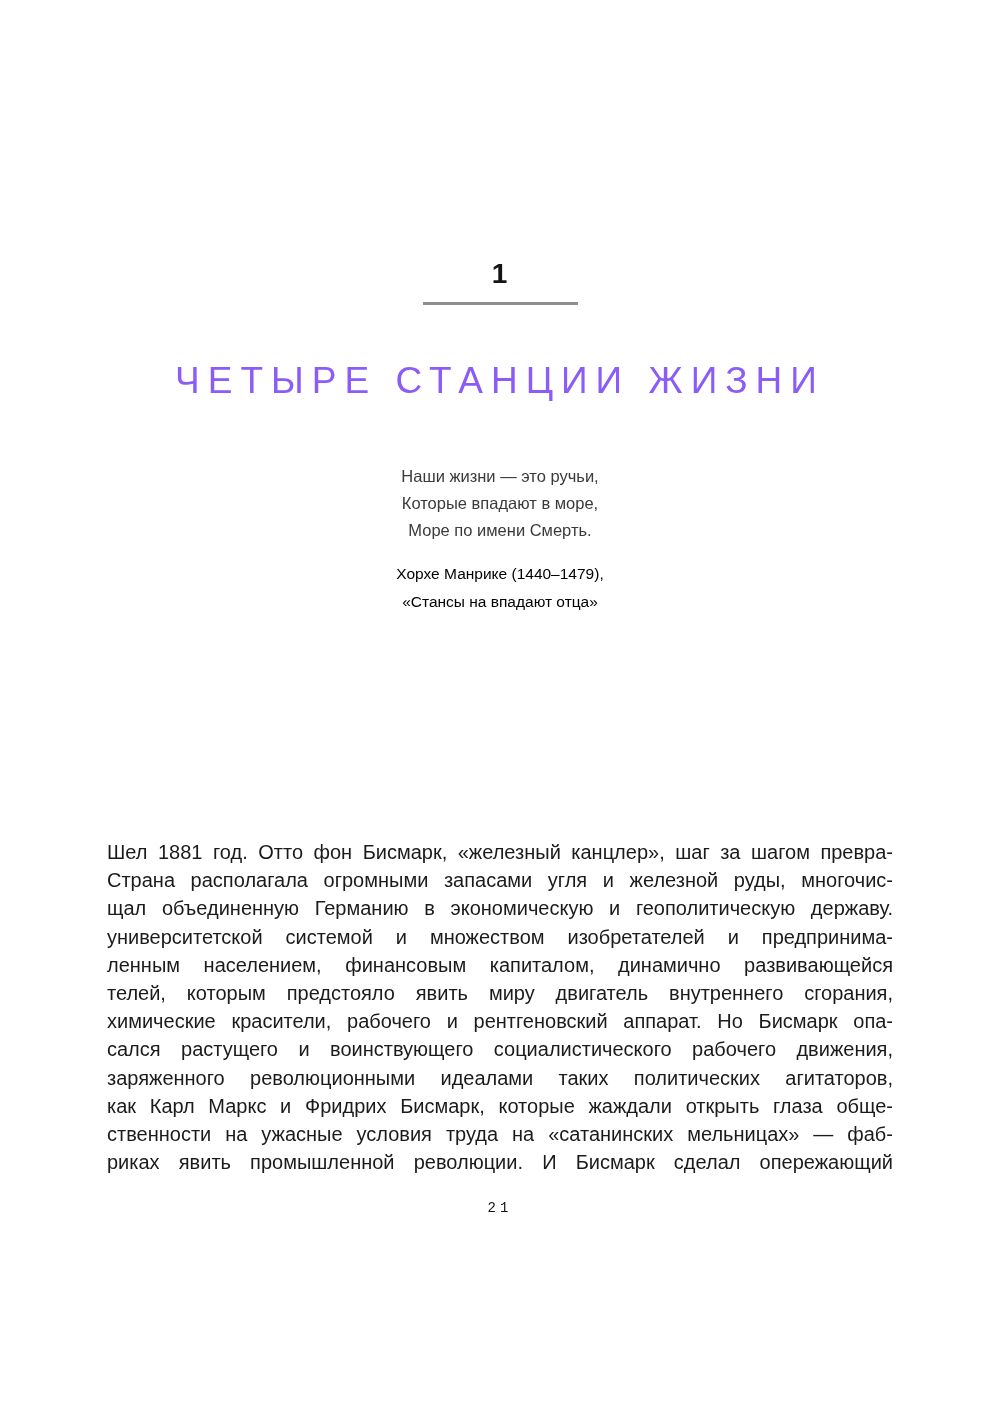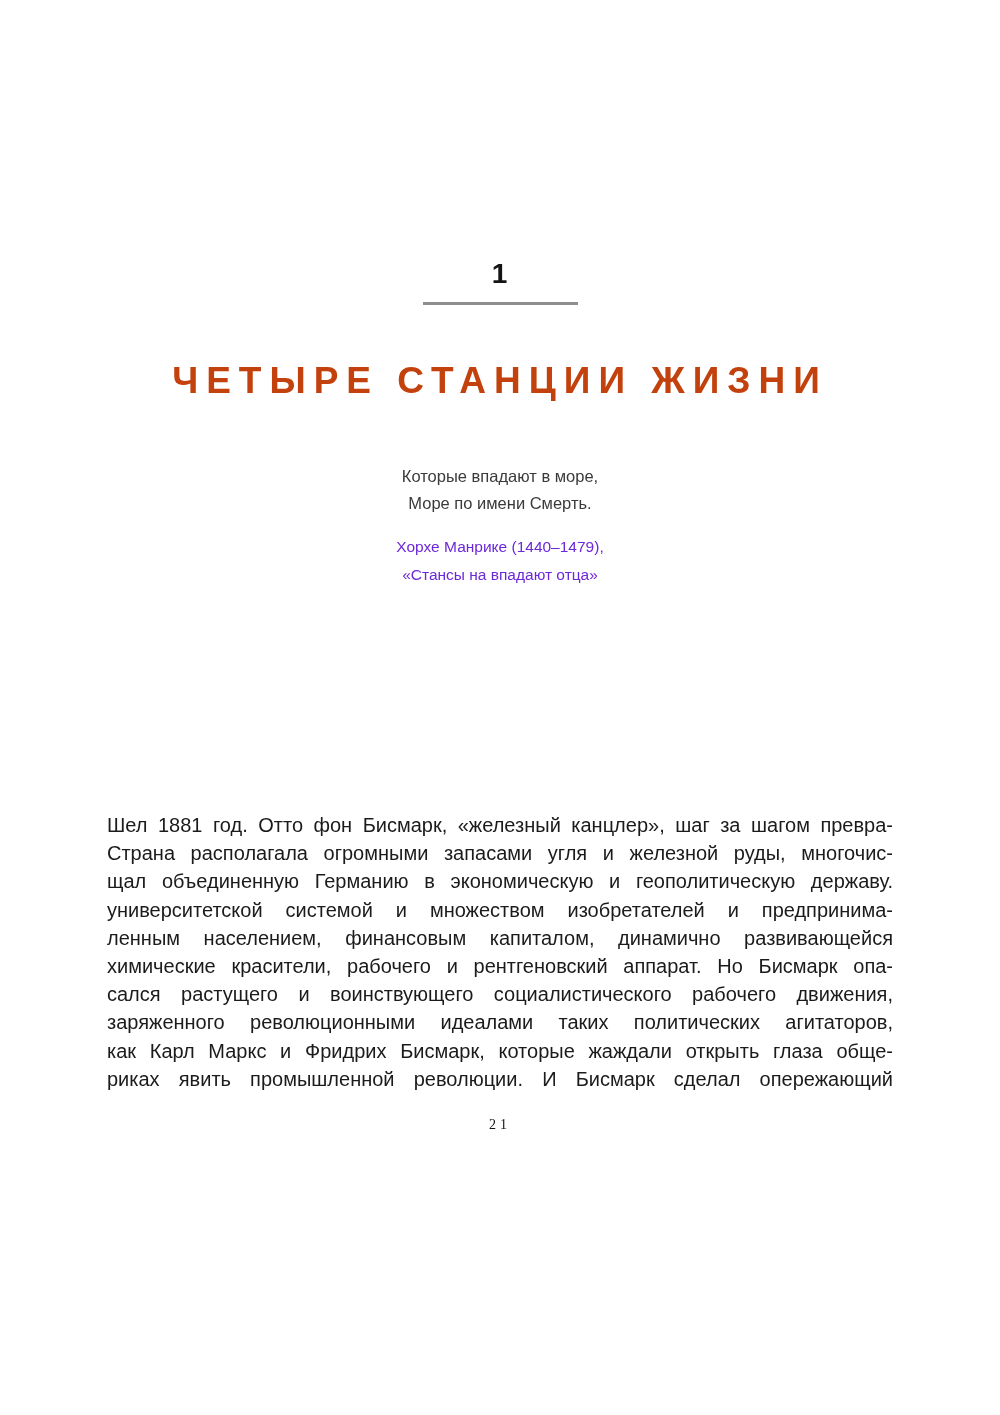--- a/index.html
+++ b/index.html
@@ -33,94 +33,97 @@
   .chapter-rule {
     width: 155px;
     height: 3px;
     background: #8e8e8e;
     margin: 12px auto 0 auto;
   }
   .chapter-title {
     margin-top: 54px;
     text-align: center;
     font-family: "Liberation Sans", sans-serif;
-    font-weight: 700;
+    font-weight: 400;
     font-size: 37px;
     line-height: 44px;
     letter-spacing: 8px;
-    color: #c2410c;
+    color: #8b5cf6;
     white-space: nowrap;
   }
   .epigraph {
     margin-top: 60px;
     text-align: center;
     font-family: "Liberation Sans", sans-serif;
     font-size: 16.5px;
     line-height: 27px;
     color: #3a3a3a;
   }
   .epigraph-attribution {
     margin-top: 16px;
     text-align: center;
     font-family: "Liberation Sans", sans-serif;
     font-size: 15.5px;
     line-height: 28px;
-    color: #6d28d9;
+    color: #000000;
   }
   .body-text {
     margin-top: 222px;
     font-family: Liberation Sans, sans-serif;
     font-size: 20px;
     line-height: 28.2px;
     color: #1b1b1b;
   }
   .body-line {
     text-align: justify;
     text-align-last: justify;
   }
   .page-number {
     margin-top: 24px;
     text-align: center;
-    font-family: Liberation Serif, serif;
+    font-family: Liberation Mono, monospace;
     font-size: 14px;
     letter-spacing: 4px;
     color: #141414;
   }
 </style>
 </head>
 <body>
 
 <div class="page">
   <div class="content">
 
     <div class="chapter-number">1</div>
 
     <div class="chapter-rule"></div>
 
     <div class="chapter-title">ЧЕТЫРЕ СТАНЦИИ ЖИЗНИ</div>
 
     <div class="epigraph">
+        <div class="epigraph-line">Наши жизни — это ручьи,</div>
         <div class="epigraph-line">Которые впадают в море,</div>
         <div class="epigraph-line">Море по имени Смерть.</div>
       </div>
 
     <div class="epigraph-attribution">
         <div class="epigraph-attribution-line">Хорхе Манрике (1440–1479),</div>
         <div class="epigraph-attribution-line">«Стансы на впадают отца»</div>
       </div>
 
     <div class="body-text">
         <div class="body-line">Шел 1881 год. Отто фон Бисмарк, «железный канцлер», шаг за шагом превра-</div>
         <div class="body-line">Страна располагала огромными запасами угля и железной руды, многочис-</div>
         <div class="body-line">щал объединенную Германию в экономическую и геополитическую державу.</div>
         <div class="body-line">университетской системой и множеством изобретателей и предпринима-</div>
         <div class="body-line">ленным населением, финансовым капиталом, динамично развивающейся</div>
+        <div class="body-line">телей, которым предстояло явить миру двигатель внутреннего сгорания,</div>
         <div class="body-line">химические красители, рабочего и рентгеновский аппарат. Но Бисмарк опа-</div>
         <div class="body-line">сался растущего и воинствующего социалистического рабочего движения,</div>
         <div class="body-line">заряженного революционными идеалами таких политических агитаторов,</div>
         <div class="body-line">как Карл Маркс и Фридрих Бисмарк, которые жаждали открыть глаза обще-</div>
+        <div class="body-line">ственности на ужасные условия труда на «сатанинских мельницах» — фаб-</div>
         <div class="body-line">риках явить промышленной революции. И Бисмарк сделал опережающий</div>
       </div>
 
     <div class="page-number">21</div>
 
   </div>
 </div>
 
 </body></html>

